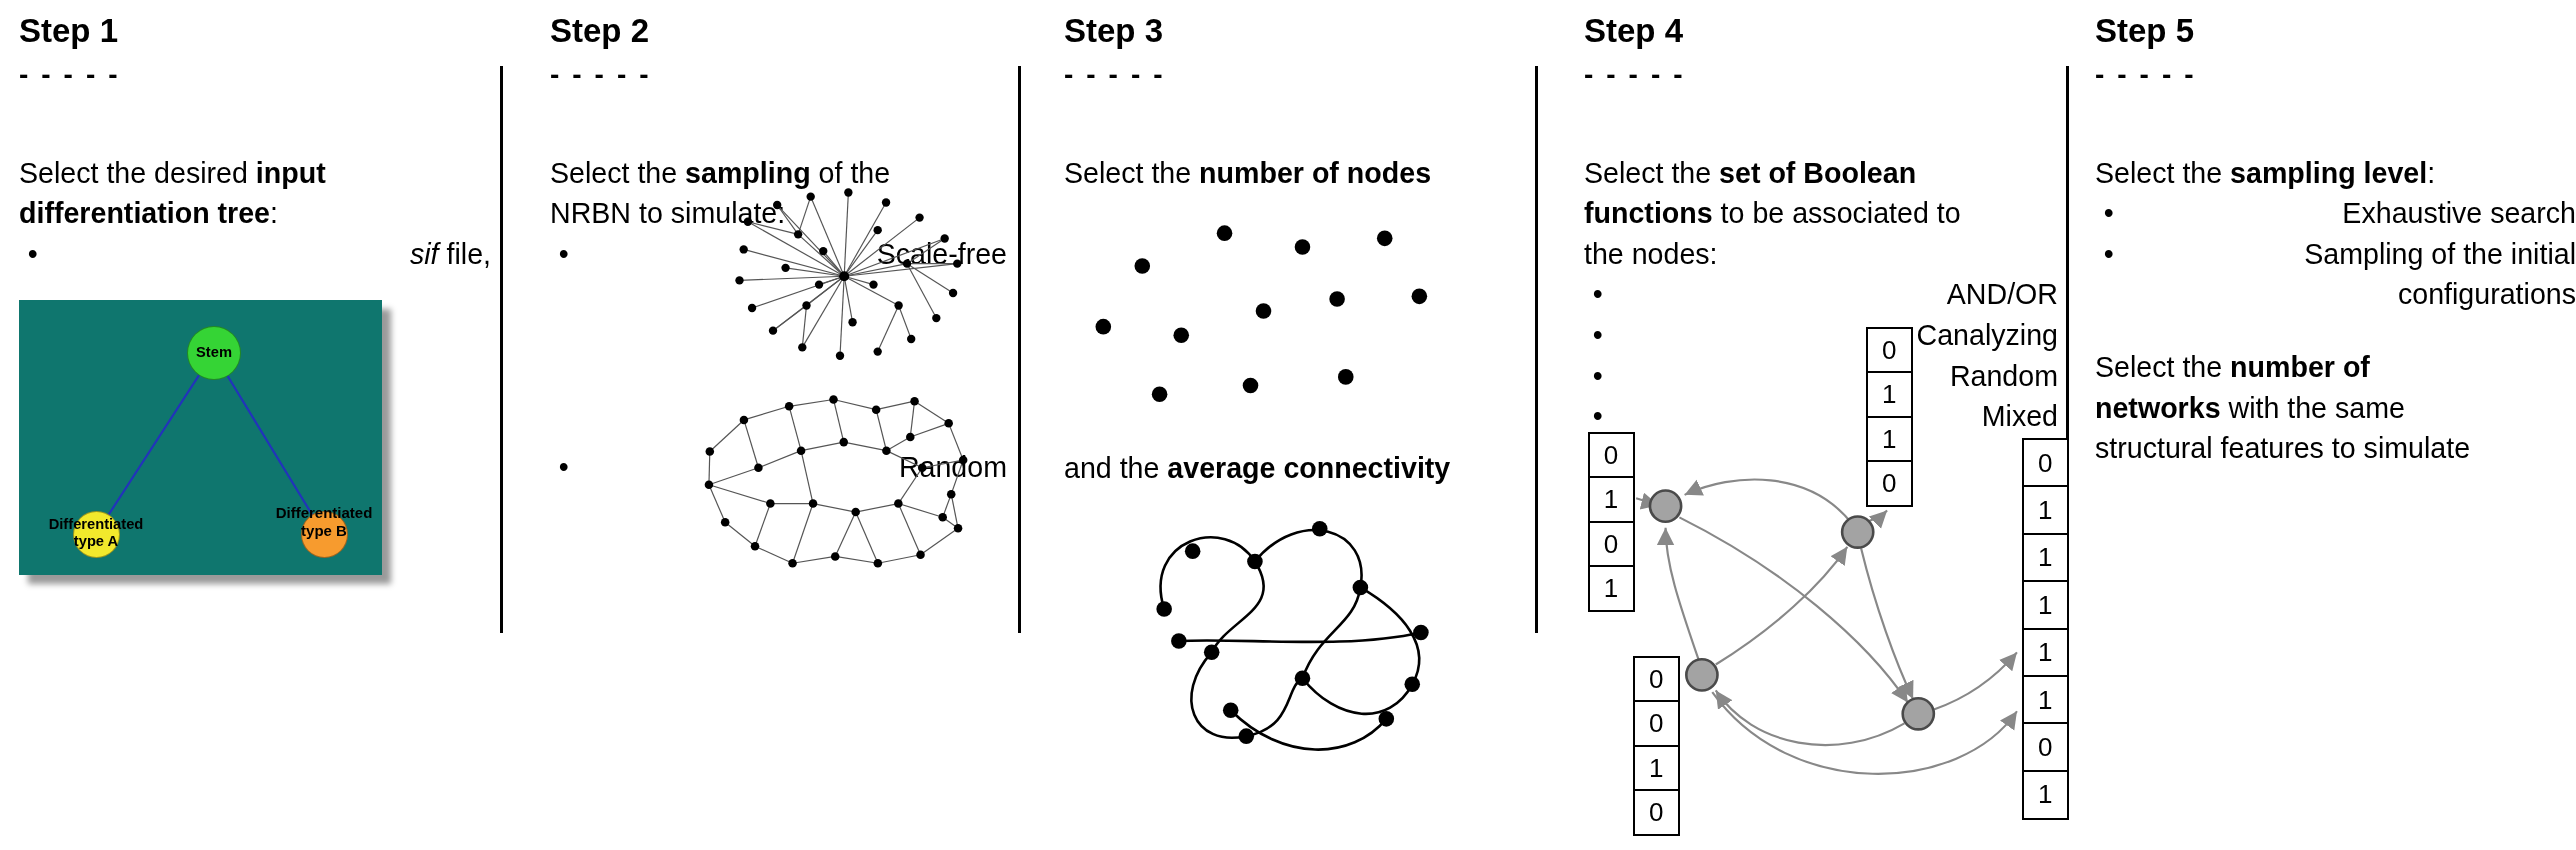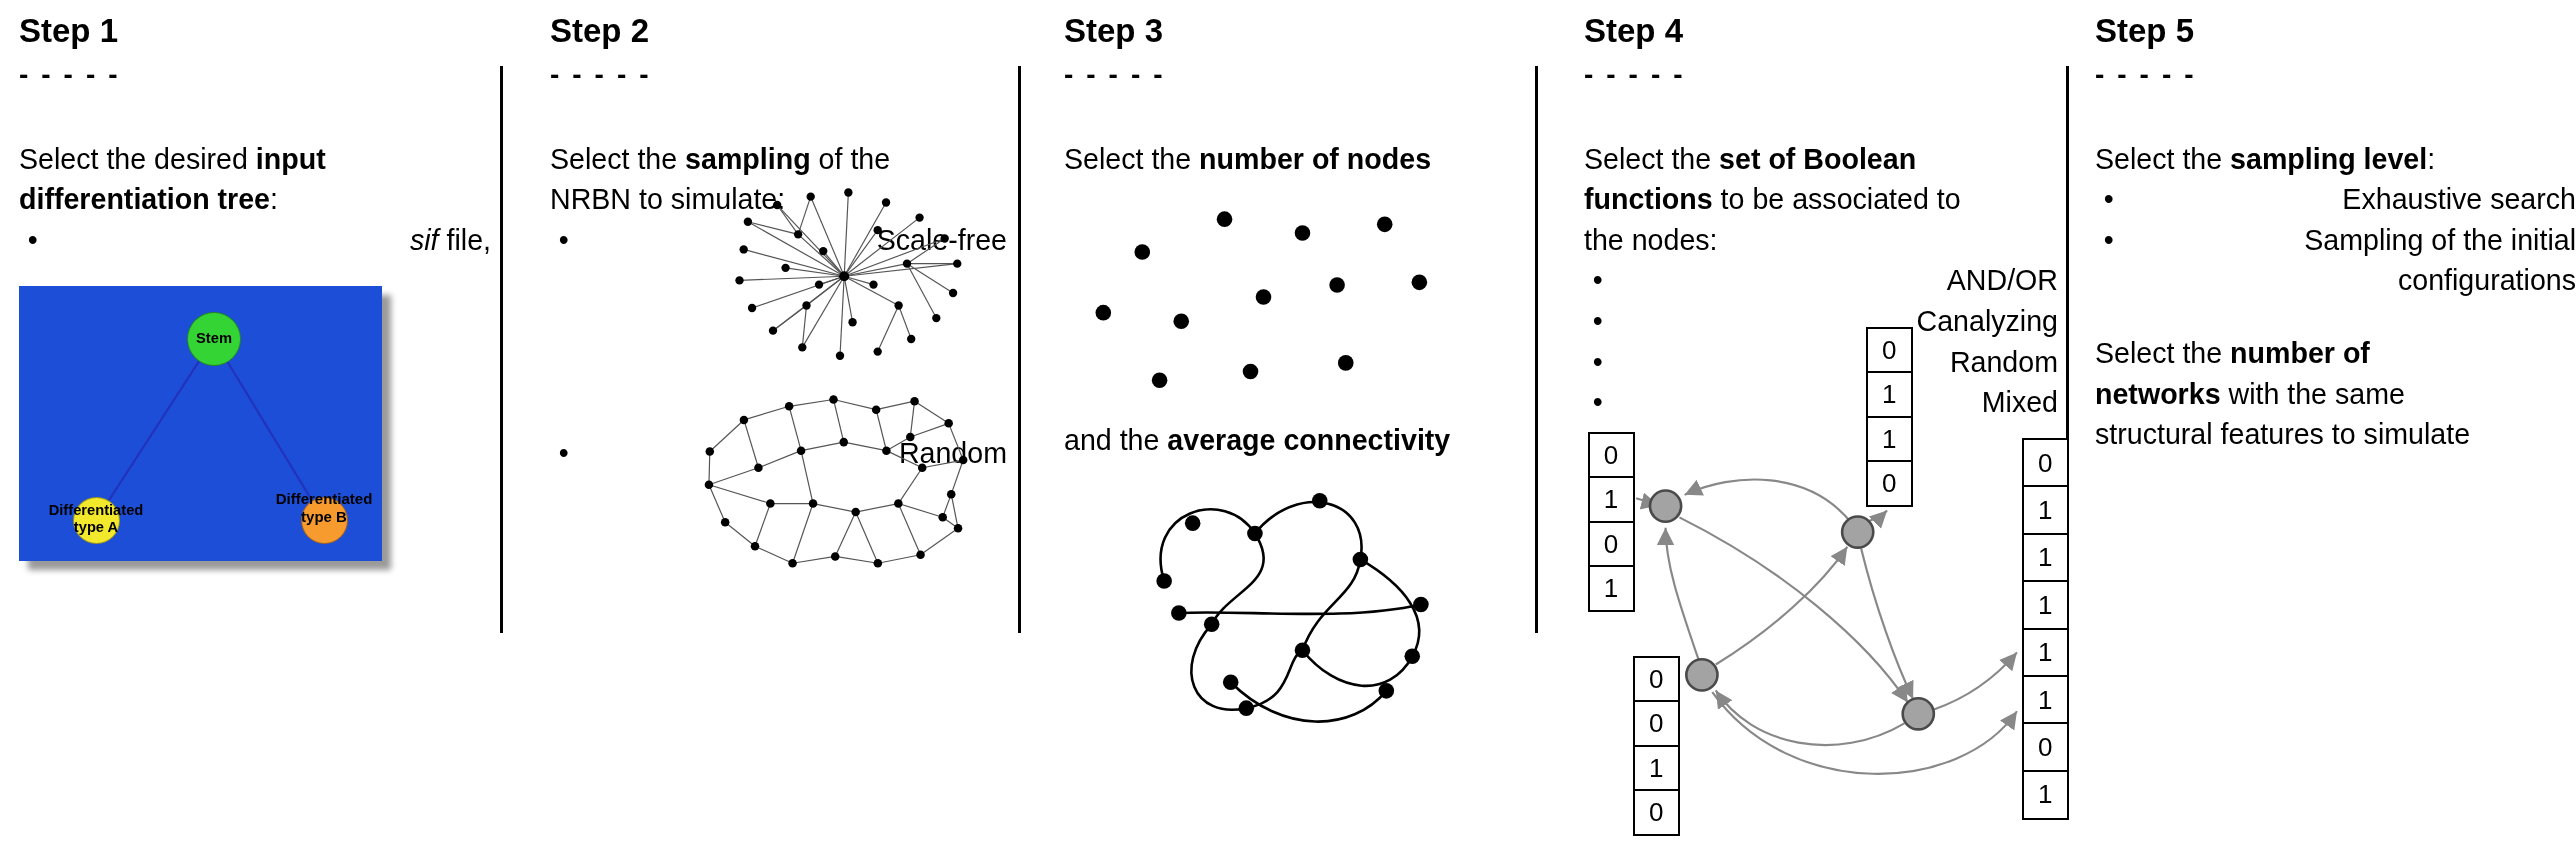--- a/index.html
+++ b/index.html
@@ -12,21 +12,21 @@
   .col1 { left:19px;   width:472px; }
   .col2 { left:550px;  width:457px; }
   .col3 { left:1064px; width:467px; }
   .col4 { left:1584px; width:474px; }
   .col5 { left:2095px; width:481px; }
   .divider { position:absolute; top:66px; width:2.6px; height:567px; background:#000; }
   .d1 { left:500px; } .d2 { left:1018px; } .d3 { left:1535px; } .d4 { left:2066px; }
 
   .step-title { font-size:33px; font-weight:bold; }
   .dashes { font-size:28px; font-weight:bold; letter-spacing:2.6px; margin-top:8.7px; }
-  .para { font-size:28.6px; line-height:1.42; margin-top:48px; white-space:pre-line; }
+  .para { font-size:28.6px; line-height:1.42; margin-top:62px; white-space:pre-line; }
   .para b { font-weight:bold; }
   ul.bullets { list-style:none; margin-top:0; }
   ul.bullets li {
     position:relative; font-size:28.6px; line-height:1.42;
     padding-left:42px; white-space:pre-line;text-align:right;
   }
   ul.bullets li::before { content:"\2022"; position:absolute; left:8.7px; }
   .gap200 { margin-top:173px; }
 
   
@@ -74,21 +74,21 @@
 
   <div class="col col1">
     <div class="step-title">Step 1</div>
     <div class="dashes">- - - - -</div>
     <p class="para"><span>Select the desired </span><b>input
 differentiation tree</b><span>:</span></p>
     <ul class="bullets">
       <li><i>sif</i><span> file,</span></li>
     </ul>
 
-    <div class="tree-box" style="background-color: #1d4ed8;">
+    <div class="tree-box" style="background-color: #0f766e;">
       <svg width="363" height="275" viewBox="0 0 420 318">
         <line x1="225" y1="61" x2="89" y2="271" stroke="#2233bb" stroke-width="2.5" style="stroke: rgb(34, 51, 187);"></line>
         <line x1="225" y1="61" x2="353" y2="271" stroke="#2233bb" stroke-width="2.5" style="stroke: rgb(34, 51, 187);"></line>
       </svg>
       <div class="tree-node stem" style="background-color: rgb(53, 212, 53);"></div>
       <div class="tree-node a" style="background-color: rgb(242, 233, 44);"></div>
       <div class="tree-node b" style="background-color: rgb(247, 155, 46);"></div>
       <div class="tree-label stem">Stem</div>
       <div class="tree-label a">Differentiated type A</div>
       <div class="tree-label b">Differentiated type B</div>
@@ -275,21 +275,21 @@
           <circle cx="125" cy="140" r="9"></circle>
         <circle cx="220" cy="112" r="9"></circle>
           <circle cx="305" cy="98" r="9"></circle>
           <circle cx="400" cy="95" r="9"></circle>
         <circle cx="100" cy="208" r="9"></circle>
           <circle cx="205" cy="198" r="9"></circle>
           <circle cx="315" cy="188" r="9"></circle>
       </g>
     </svg>
 
-    <p class="para" style="margin-top:12px;"><span>and the </span><b>average connectivity</b><span></span></p>
+    <p class="para" style="margin-top:26px;"><span>and the </span><b>average connectivity</b><span></span></p>
 
     <svg class="fig-tangle" width="329" height="268" viewBox="0 0 380 310">
       <g stroke="#000" stroke-width="3" fill="none">
         <path d="M 45,125 C 20,45 115,15 150,70"></path>
         <path d="M 150,70 C 185,125 120,135 100,175"></path>
         <path d="M 150,70 C 200,8 285,30 272,100"></path>
         <path d="M 272,100 C 265,145 225,150 205,205"></path>
         <path d="M 100,175 C 55,225 78,285 140,272"></path>
         <path d="M 140,272 C 195,262 185,215 205,205"></path>
         <path d="M 205,205 C 245,255 305,262 332,212"></path>

